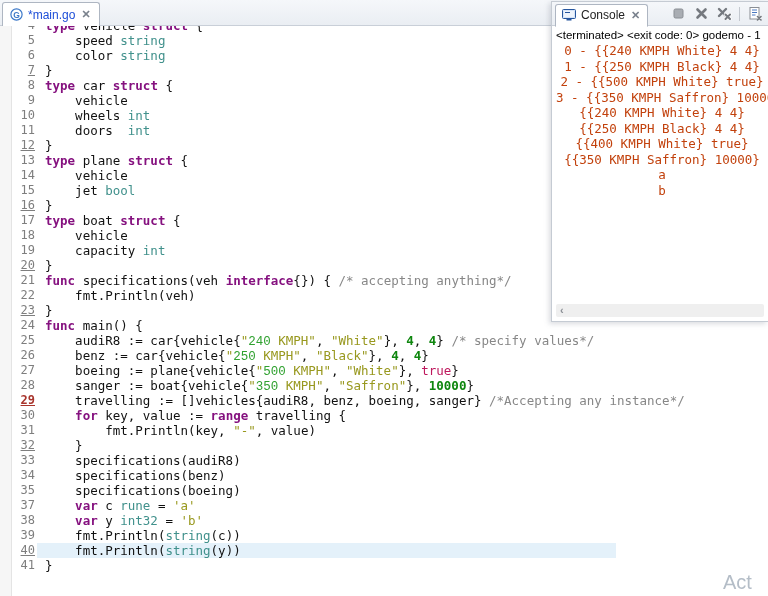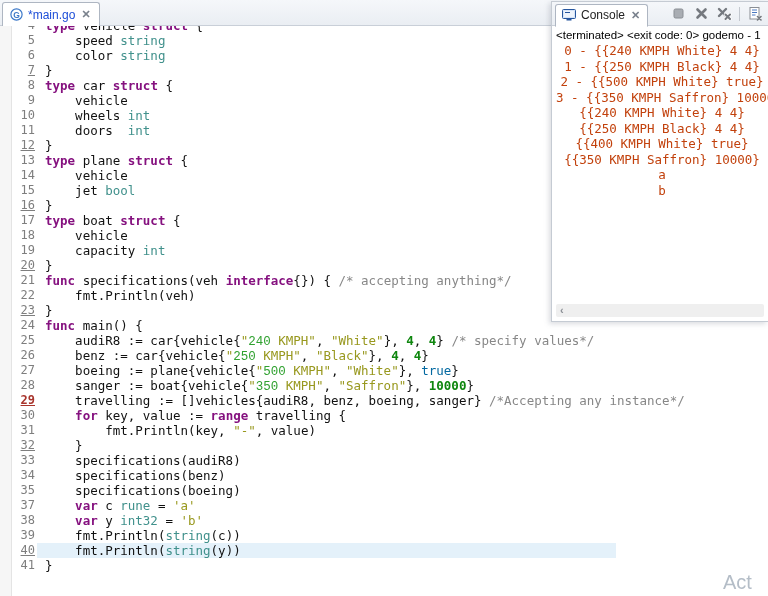--- a/index.html
+++ b/index.html
@@ -30,21 +30,21 @@
   .ln.u { text-decoration:underline; }
   .ln.err { color:#a8342c; font-weight:bold; }
   .code-text { flex:1; white-space:pre; font-family:"DejaVu Sans Mono", monospace;
                font-size:12.5px; color:#111; padding-left:8px; }
   .code-row.current .code-text { background:#e4f1fa; }
   .sk { color:#85117f; font-weight:bold; }          
   .st { color:#41918c; }                            
   .ss { color:#98981e; }                            
   .sd { color:#2fa12f;font-family:Liberation Mono, monospace; }                            
   .sn { color:#0e860e; font-weight:bold; }          
-  .sl { color:#0369a1; }                            
+  .sl { color:#be185d; }                            
   .sc { color:#878787; }                            
   .sp { color:#111; }                               
 
   
   .console { position:absolute; top:1px; right:0; width:217px; height:321px; background:#fff;
              border:1px solid #c5cbd3; border-right:none;
              box-shadow:-2px 2px 5px rgba(110,120,135,.25); }
   .c-tabrow { position:relative; height:24px; background:linear-gradient(#f5f7fa,#eaeef3);
               border-bottom:1px solid #c9cfd8; display:flex; align-items:center; }
   .c-tab { height:23px; margin:1px 0 0 3px; display:flex; align-items:center; gap:5px; padding:0 6px;

